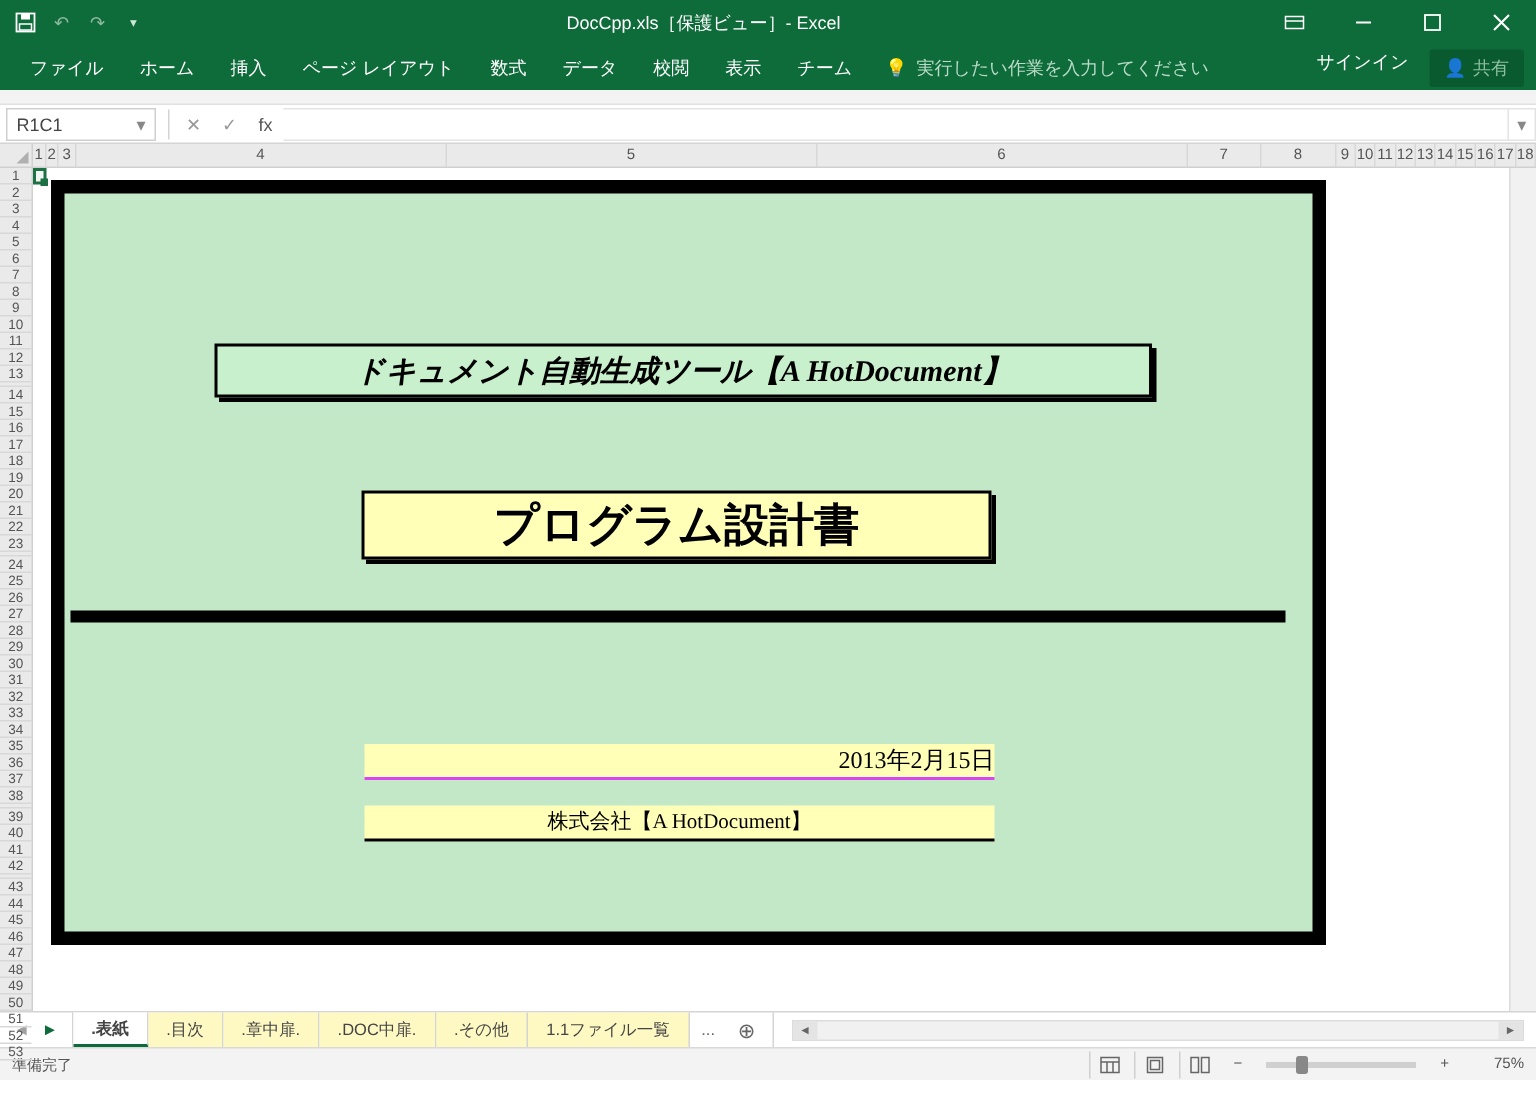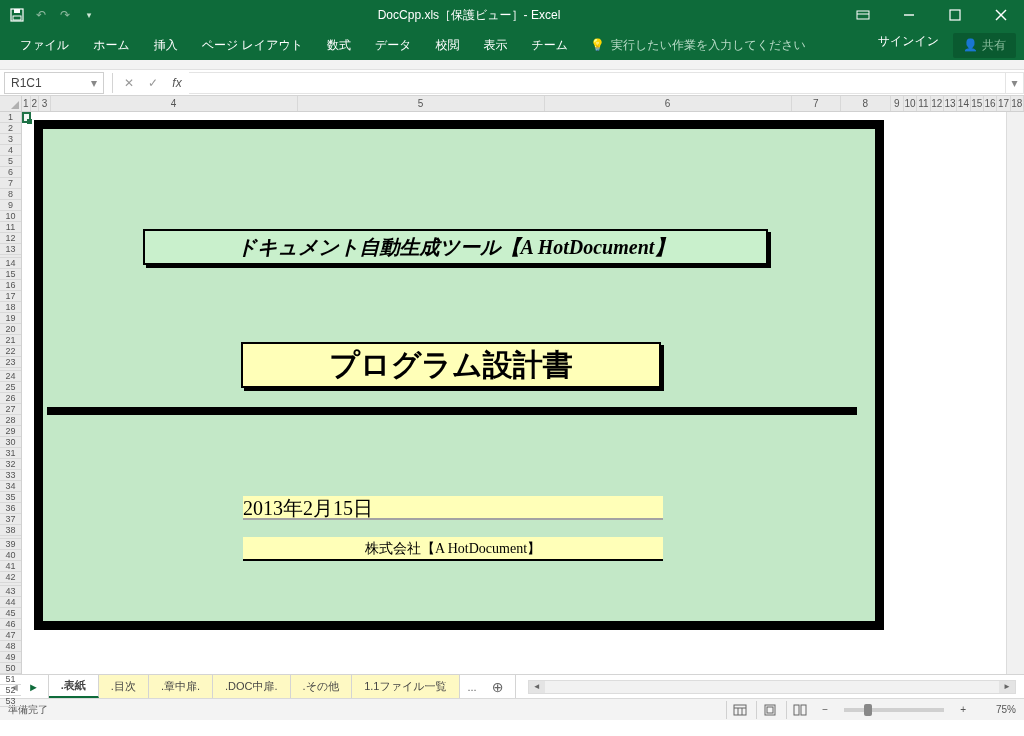--- a/index.html
+++ b/index.html
@@ -29,23 +29,23 @@
 .colhdrs{position:absolute;left:22px;top:0;right:0;height:16px;background:#eaeaea;border-bottom:1px solid #d0d0d0;font-size:10px;color:#555;display:flex}
 .colhdr{border-right:1px solid #d8d8d8;text-align:center;line-height:16px}
 .corner{position:absolute;left:0;top:0;width:22px;height:16px;background:#eaeaea;border-right:1px solid #d0d0d0;border-bottom:1px solid #d0d0d0}
 .corner::after{content:"";position:absolute;right:2px;bottom:2px;width:0;height:0;border-style:solid;border-width:0 0 8px 8px;border-color:transparent transparent #b0b0b0 transparent}
 .sheet-content{position:absolute;left:22px;top:16px;right:18px;bottom:0;background:#fff;overflow:hidden}
 .selcell{position:absolute;left:0;top:0;width:9px;height:11px;border:2px solid #1e7145;background:rgba(30,113,69,.06)}
 .selcell::after{content:"";position:absolute;right:-3px;bottom:-3px;width:5px;height:5px;background:#1e7145}
 .page{position:absolute;left:12px;top:8px;width:850px;height:510px;background:#000;padding:9px}
 .page-inner{width:100%;height:100%;background:#c3e8c7;padding:16px;position:relative}
 .p-title1{position:absolute;left:100px;top:100px;width:625px;height:36px;background:#c9f0cc;border:2px solid #000;display:flex;align-items:center;justify-content:center;font-size:20px;font-weight:bold;font-style:italic;font-family:"MS Mincho",serif;box-shadow:3px 3px 0 #000}
-.p-title2{position:absolute;left:198px;top:213px;width:420px;height:46px;background:#ffffb8;border:2px solid #000;display:flex;align-items:center;justify-content:center;font-size:30px;font-weight:bold;font-family:"MS Mincho",serif;box-shadow:3px 3px 0 #000}
+.p-title2{position:absolute;left:198px;top:198px;width:420px;height:46px;background:#ffffb8;border:2px solid #000;display:flex;align-items:center;justify-content:center;font-size:30px;font-weight:bold;font-family:"MS Mincho",serif;box-shadow:3px 3px 0 #000}
 .p-divider{position:absolute;left:4px;top:278px;width:810px;height:8px;background:#000}
-.p-date{position:absolute;left:200px;top:367px;width:420px;height:24px;background:#ffffb8;border-bottom:2px solid #a3a3a3;text-align:left;font-size:20px;font-family:"MS Mincho",serif;line-height:24px}
+.p-date{position:absolute;left:200px;top:367px;width:420px;height:24px;background:#ffffb8;border-bottom:2px solid #d946ef;text-align:right;font-size:16px;font-family:"MS Mincho",serif;line-height:24px}
 .p-company{position:absolute;left:200px;top:408px;width:420px;height:24px;background:#ffffb8;border-bottom:2px solid #000;text-align:center;font-size:14px;font-family:"MS Mincho",serif;line-height:24px}
 .vscroll{position:absolute;right:0;top:16px;width:18px;bottom:0;background:#f1f1f1;border-left:1px solid #dcdcdc}
 .sheettabs{height:24px;display:flex;align-items:center;background:#fff;border-top:1px solid #d4d4d4;font-size:11px;color:#444}
 .st-nav{display:flex;align-items:center;gap:2px;padding:0 6px;border-right:1px solid #d4d4d4;height:100%}
 .st-nav span{color:#a0a0a0;cursor:pointer;padding:0 3px}
 .st-tab{padding:0 12px;height:100%;display:flex;align-items:center;border-right:1px solid #d4d4d4;background:#fef9c3;cursor:pointer}
 .st-tab.active{background:#fff;border-bottom:2px solid #0e6b3a;font-weight:bold}
 .st-more{padding:0 8px;color:#666;cursor:pointer}
 .st-add{width:26px;text-align:center;color:#666;cursor:pointer;font-size:14px}
 .st-hscroll{flex:1;margin:0 8px;height:14px;background:#f1f1f1;border:1px solid #dcdcdc;position:relative}
@@ -126,21 +126,21 @@
 <div class="spacer-bar"></div>
 
 <div class="formula-row">
   <div class="namebox">
     <span>R1C1</span>
     <span class="dd">▾</span>
   </div>
   <div class="fx-divider"></div>
   <div class="fx-btn">✕</div>
   <div class="fx-btn">✓</div>
-  <div class="fx-btn" style="font-style:italic;color:#555">fx</div>
+  <div class="fx-btn" style="color:#555">fx</div>
   <div class="fx-input"></div>
   <div class="fx-dd">▾</div>
 </div>
 
 <div class="grid-area">
   <div class="corner"></div>
   <div class="colhdrs" id="colhdrs">
       <div class="colhdr" style="width: 9px;">1</div>
       <div class="colhdr" style="width: 9px;">2</div>
       <div class="colhdr" style="width: 12px;">3</div>

